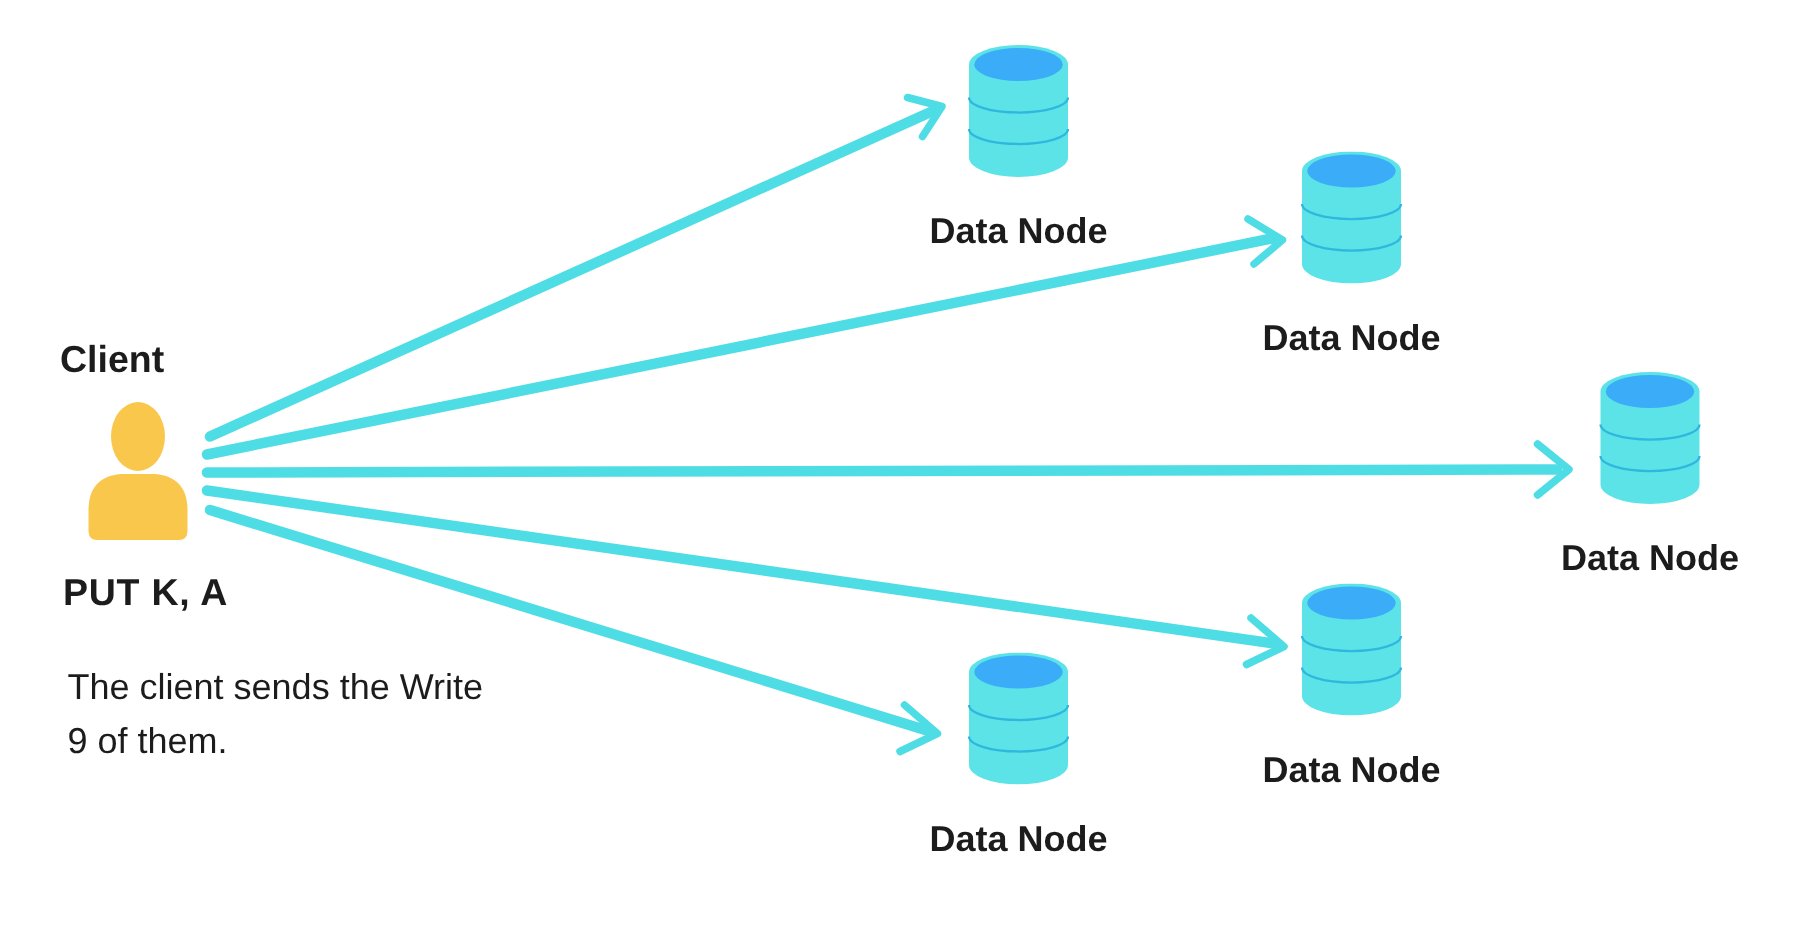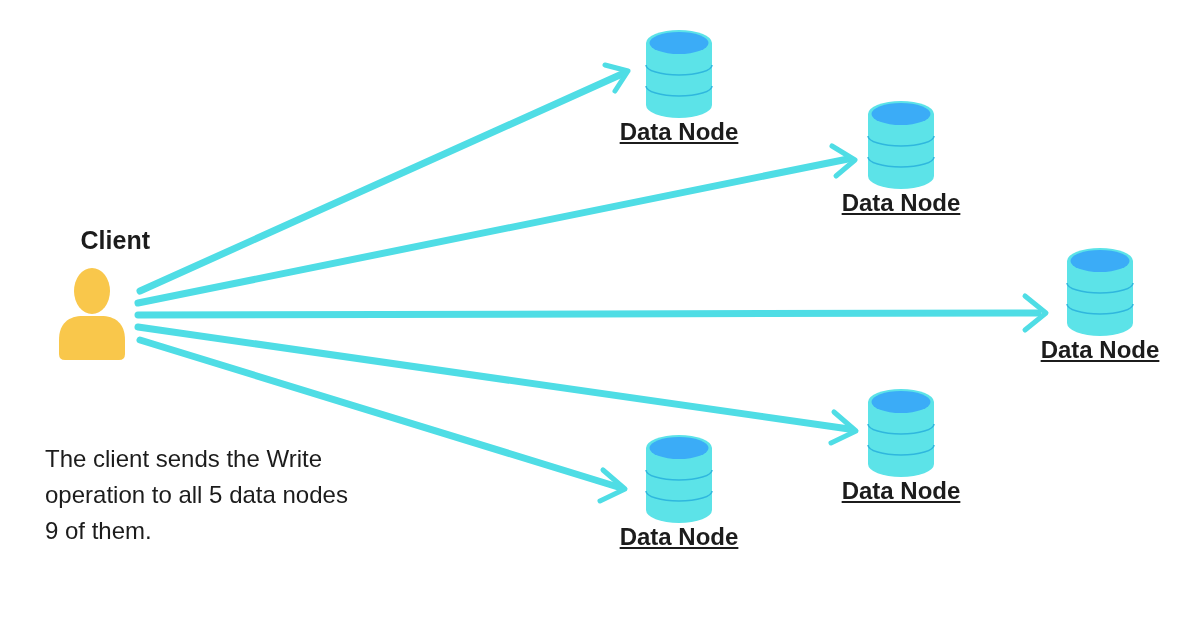--- a/index.html
+++ b/index.html
@@ -11,21 +11,21 @@
     font-family:"Liberation Sans","DejaVu Sans",sans-serif;
     color:var(--text,#1c1c1c);
     margin:0 auto;
   }
   .arrows-layer{position:absolute;left:0;top:0;width:1200px;height:628px;pointer-events:none;}
   .arrow{stroke:var(--arrow,#4fdde5);stroke-width:7;stroke-linecap:round;fill:none;}
   .arrow-head{stroke:var(--arrow,#4fdde5);stroke-width:5;stroke-linecap:round;stroke-linejoin:round;fill:none;}
 
   .client-label{
     position:absolute;left:40px;top:226px;width:110px;
-    font-size:25px;font-weight:600;text-align:right;
+    font-size:25px;font-weight:600;text-align:left;
   }
   .person-svg{position:absolute;left:56px;top:268px;width:72px;height:92px;overflow:visible;}
   .person-shape{fill:var(--client,#f9c74b);}
   .client-op{
     position:absolute;left:42px;top:381px;
     font-size:25px;font-weight:600;letter-spacing:.5px;
   }
   .description{
     position:absolute;left:45px;top:441px;width:380px;
     font-size:24px;font-weight:400;line-height:36px;
@@ -34,21 +34,21 @@
   .node{position:absolute;width:140px;text-align:center;}
   .node-1{left:609px;top:30px;}
   .node-2{left:831px;top:101px;}
   .node-3{left:1030px;top:248px;}
   .node-4{left:831px;top:389px;}
   .node-5{left:609px;top:435px;}
   .db-svg{display:block;margin:0 auto;width:68px;height:88px;}
   .db-body{fill:var(--db-body,#5ce3e8);}
   .db-top{fill:var(--db-top,#3bacf7);}
   .db-sep{stroke:var(--db-line,#2fb7de);stroke-width:1.5;fill:none;}
-  .node-label{font-size:24px;font-weight:600;white-space:nowrap;text-decoration:underline;}
+  .node-label{margin-top:23px;font-size:24px;font-weight:600;white-space:nowrap;}
 </style>
 </head>
 <body>
 
 <div class="stage">
 
   <svg class="arrows-layer" viewBox="0 0 1200 628" xmlns="http://www.w3.org/2000/svg">
 
     <g>
       <line class="arrow" x1="140" y1="291" x2="622" y2="74"></line>
@@ -76,24 +76,24 @@
     </g>
   </svg>
 
   <div class="client-label">Client</div>
 
   <svg class="person-svg" viewBox="0 0 72 92" xmlns="http://www.w3.org/2000/svg">
     <ellipse class="person-shape" cx="36" cy="23" rx="18" ry="23"></ellipse>
     <path class="person-shape" d="M9,92 Q3,92 3,86 L3,72 C3,55 13,48 27,48 L45,48 C59,48 69,55 69,72 L69,86 Q69,92 63,92 Z"></path>
   </svg>
 
+  <div class="client-op">PUT K, A</div>
 
   <div class="description">
     <div>The client sends the Write</div>
-    <div>operation to all 5 data nodes</div>
     <div>9 of them.</div>
   </div>
 
   <div class="node node-1">
     <svg class="db-svg" viewBox="0 0 68 88" xmlns="http://www.w3.org/2000/svg">
       <path class="db-body" d="M1,13 A33,13 0 0 1 67,13 L67,75 A33,13 0 0 1 1,75 Z"></path>
       <path class="db-sep" d="M1,35 A33,10 0 0 0 67,35"></path>
       <path class="db-sep" d="M1,56 A33,10 0 0 0 67,56"></path>
       <ellipse class="db-top" cx="34" cy="13" rx="29.5" ry="11"></ellipse>
     </svg>

